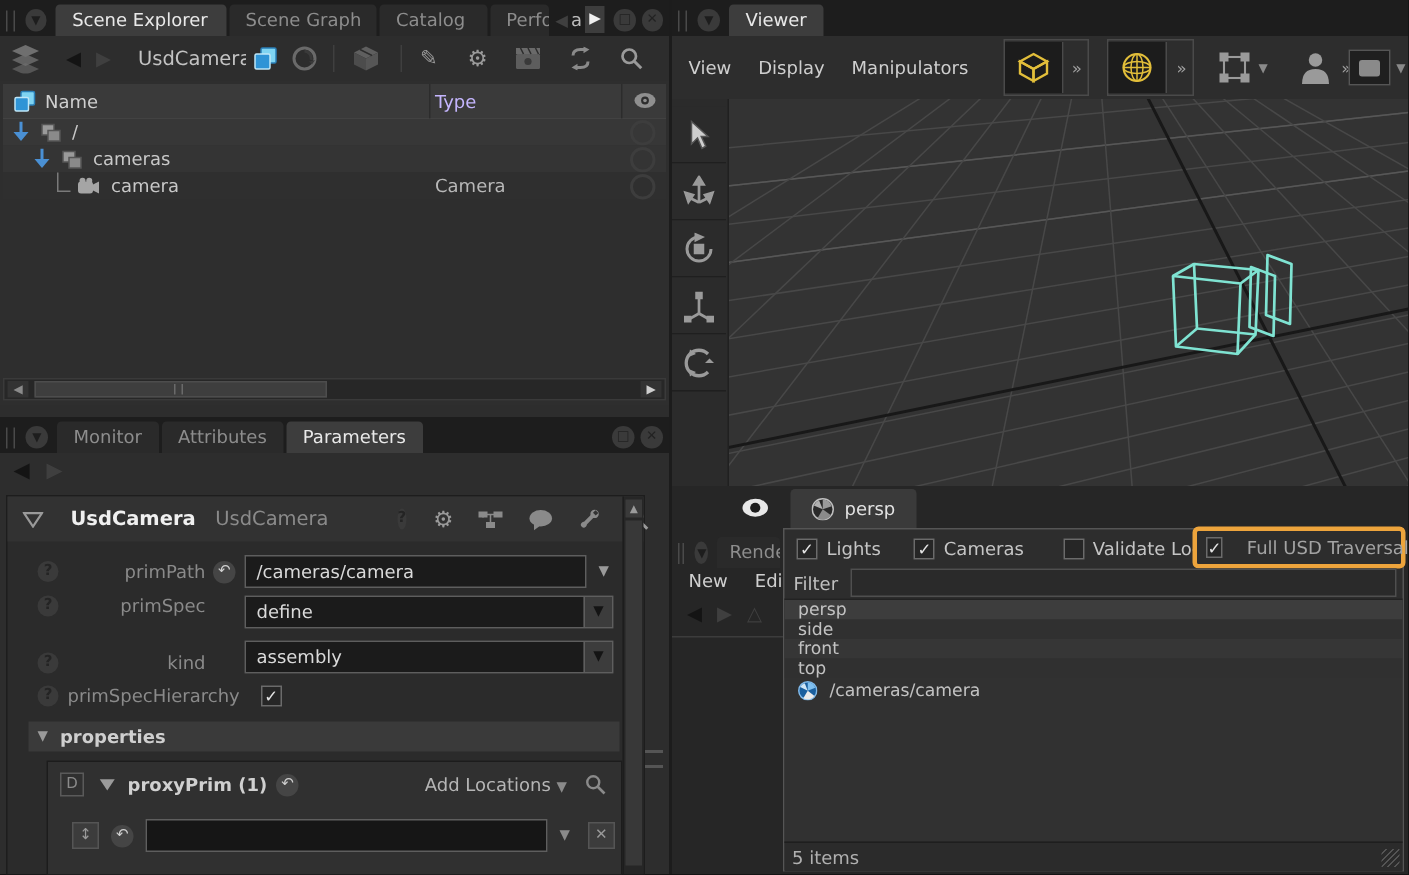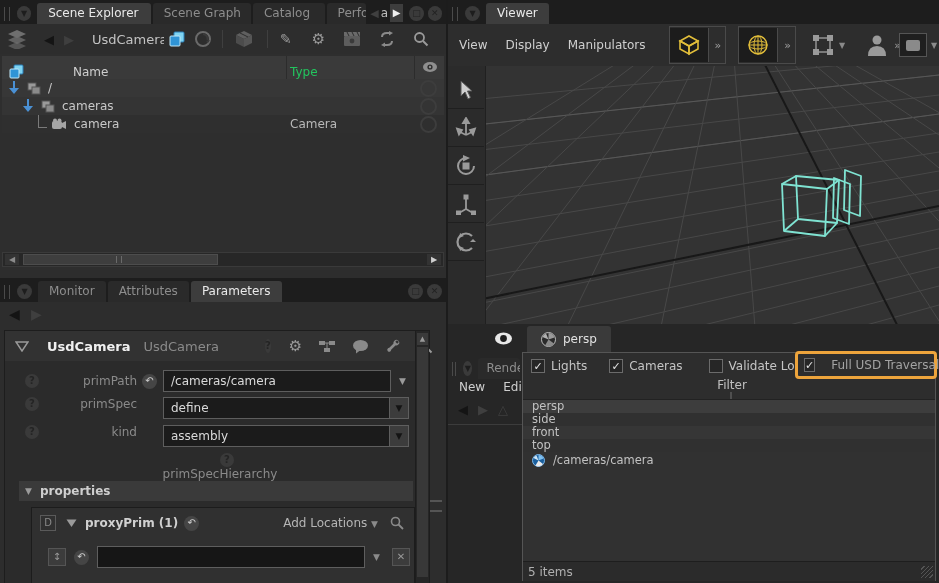--- a/index.html
+++ b/index.html
@@ -120,29 +120,29 @@
           </svg>
       </span>
       <span style="margin-left:18px;">
         <svg width="16" height="16">
             <circle cx="6.5" cy="6.5" r="4.5" fill="none" stroke="#9a9a9a" stroke-width="1.8"></circle>
             <line x1="10" y1="10" x2="14.5" y2="14.5" stroke="#9a9a9a" stroke-width="2"></line>
           </svg>
       </span>
     </div>
 
-    <div class="abs" style="left:2px;top:56px;width:442px;height:23px;background:#3a3a3a;display:flex;align-items:flex-end;border-bottom:1px solid #a3a3a3;gap:43px;">
+    <div class="abs" style="left:2px;top:56px;width:442px;height:23px;background:#3a3a3a;display:flex;align-items:center;border-bottom:1px solid #a3a3a3;">
       <span style="margin-left:7px;">
         <svg width="15" height="15">
             <rect x="5" y="1" width="9" height="9" rx="1" fill="#7fd4f2" stroke="#2a7fb8"></rect>
             <rect x="1" y="5" width="9" height="9" rx="1" fill="#2f94d6" stroke="#bfe6f7"></rect>
           </svg>
       </span>
       <span style="margin-left:6px;color:#cfcfcf;">Name</span>
-      <span style="position:absolute;left:288px;color:#22c55e;">Type</span>
+      <span style="position:absolute;left:288px;color:#c4b5fd;">Type</span>
       <span style="position:absolute;left:284px;top:0;width:1px;height:23px;background:#2c2c2c;"></span>
       <span style="position:absolute;left:412px;top:0;width:1px;height:23px;background:#2c2c2c;"></span>
       <span style="position:absolute;left:420px;top:4px;">
         <svg width="16" height="14">
             <ellipse cx="8" cy="7" rx="7" ry="5" fill="#8f8f8f"></ellipse>
             <circle cx="8" cy="7" r="2.6" fill="#2d2d2d"></circle>
             <circle cx="8" cy="7" r="1.2" fill="#8f8f8f"></circle>
           </svg>
       </span>
     </div>
@@ -279,30 +279,30 @@
 
       <div class="abs" style="left:0;top:66px;width:100%;height:24px;display:flex;align-items:flex-start;">
         <span class="qmark" style="margin-left:20px;">?</span>
         <span class="plabel" style="width:98px;">primSpec</span>
         <div class="combo" style="margin-left:26px;width:246px;height:22px;">
           <span class="txt">define</span>
           <span class="dd">▼</span>
         </div>
       </div>
 
-      <div class="abs" style="left:0;top:94px;width:100%;height:24px;display:flex;align-items:flex-start;">
+      <div class="abs" style="left:0;top:94px;width:100%;height:24px;display:flex;align-items:flex-end;">
         <span class="qmark" style="margin-left:20px;">?</span>
         <span class="plabel" style="width:98px;">kind</span>
         <div class="combo" style="margin-left:26px;width:246px;height:22px;">
           <span class="txt">assembly</span>
           <span class="dd">▼</span>
         </div>
       </div>
 
-      <div class="abs" style="left:0;top:122px;width:100%;height:22px;display:flex;align-items:center;flex-direction:column;">
+      <div class="abs" style="left:0;top:122px;width:100%;height:22px;display:flex;align-items:center;">
         <span class="qmark" style="margin-left:20px;">?</span>
         <span style="color:#8a8a8a;margin-left:6px;">primSpecHierarchy</span>
         <span class="cb" style="margin-left:14px;">✓</span>
       </div>
 
       <div class="abs" style="left:14px;top:150px;width:394px;height:20px;background:#3a3a3a;display:flex;align-items:center;">
         <span style="margin-left:6px;color:#9a9a9a;font-size:9px;">▼</span>
         <span class="bold" style="color:#cfcfcf;margin-left:8px;">properties</span>
       </div>
 
@@ -552,21 +552,21 @@
       <span style="margin-left:6px;color:#c5c5c5;">Cameras</span>
       <span class="cb" style="margin-left:26px;"></span>
       <span style="margin-left:6px;color:#c5c5c5;">Validate Locations</span>
     </div>
 
     <div class="abs" id="highlight-box" style="left:272px;top:-2px;width:142px;height:28px;border:3px solid #EDA43C;border-radius:4px;box-sizing:border-box;display:flex;align-items:center;background:#2d2d2d;">
       <span class="cb" style="margin-left:6px;">✓</span>
       <span style="margin-left:16px;color:#a3a3a3;white-space:nowrap;">Full USD Traversal</span>
     </div>
 
-    <div class="abs" style="left:0;top:25px;width:100%;height:21px;display:flex;align-items:center;flex-direction:column;">
+    <div class="abs" style="left:0;top:25px;width:100%;height:21px;display:flex;align-items:center;">
       <span style="margin-left:6px;color:#c0c0c0;">Filter</span>
       <span style="margin-left:8px;flex:1;height:17px;background:#2a2a2a;border:1px solid #4f4f4f;margin-right:4px;"></span>
     </div>
 
     <div class="abs" style="left:0;top:46px;width:100%;height:162px;background:#313131;border-top:1px solid #222;overflow:hidden;">
       <div class="popuprow" style="background:#3d3d3d;">persp</div>
       <div class="popuprow" style="background:#303030;">side</div>
       <div class="popuprow" style="background:#363636;">front</div>
       <div class="popuprow" style="background:#303030;">top</div>
       <div class="popuprow" style="height:16px;line-height:16px;display:flex;align-items:center;">

